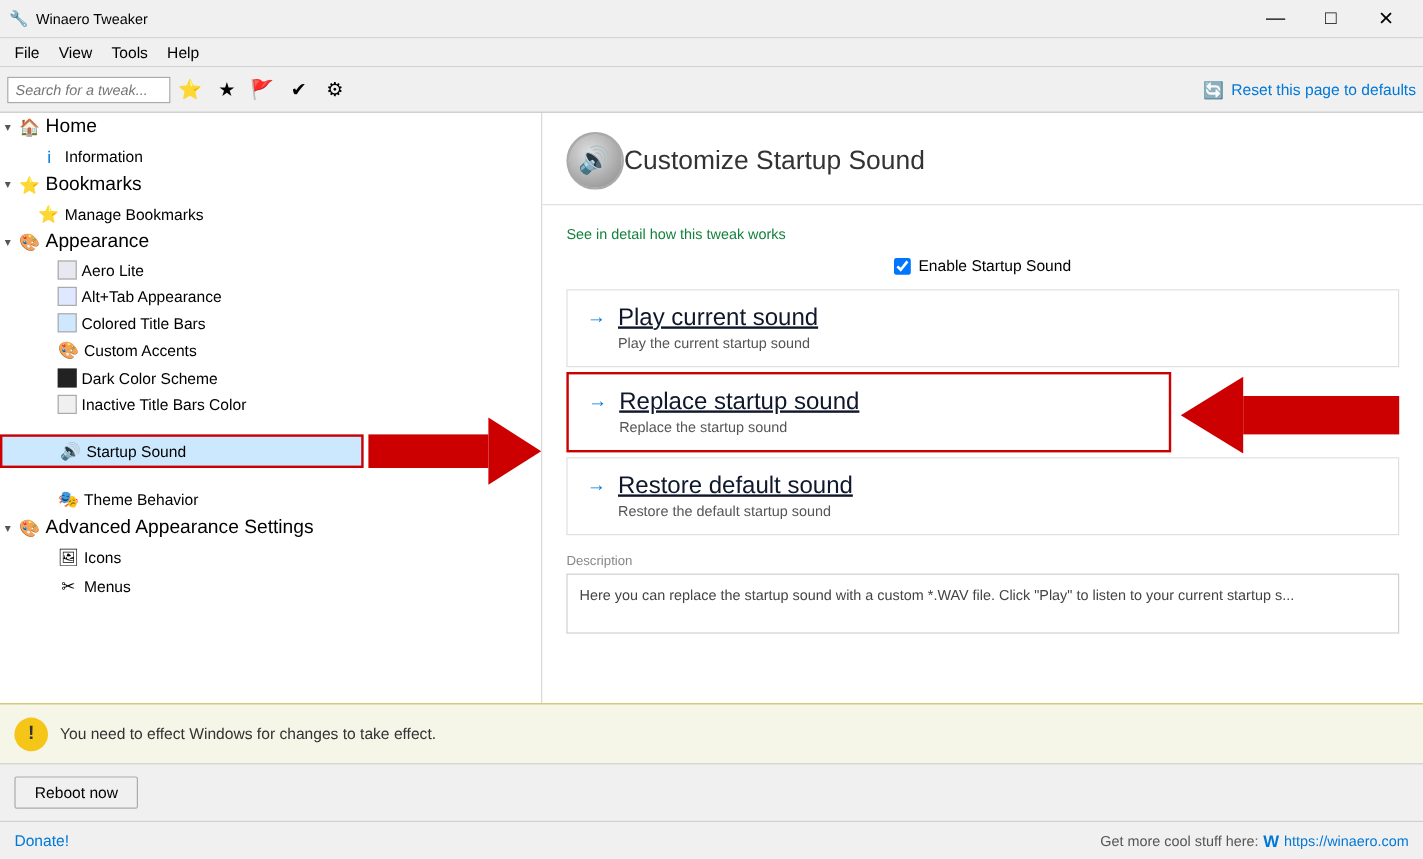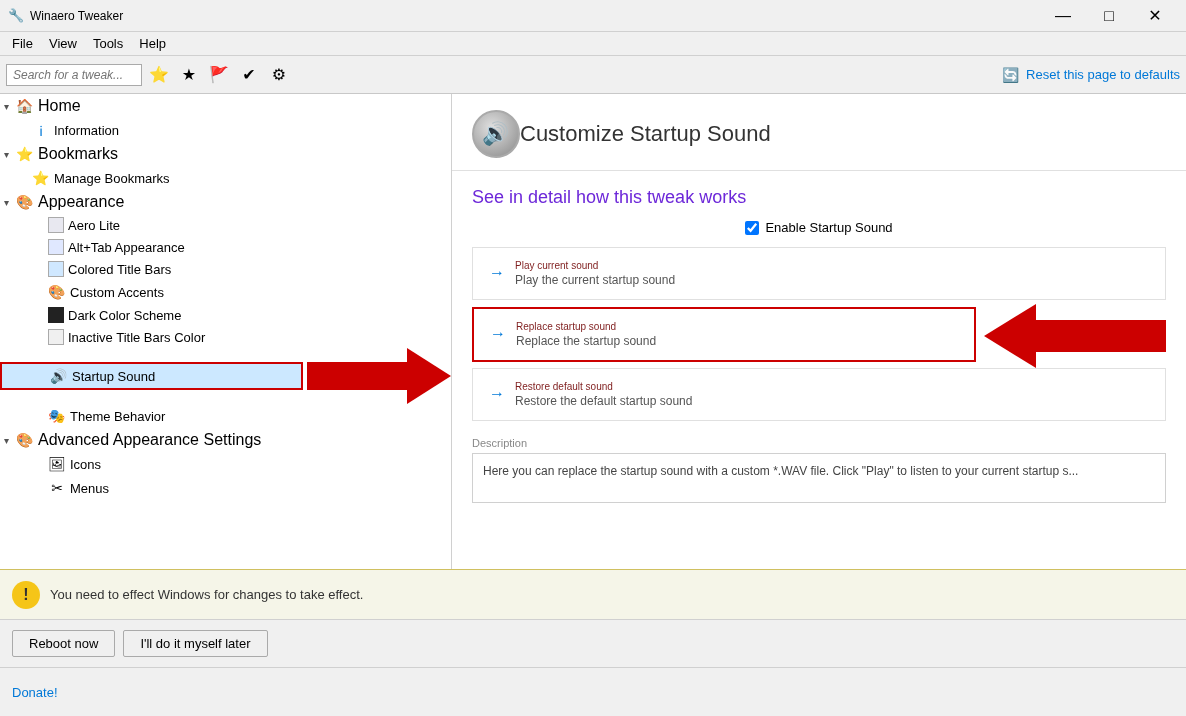--- a/index.html
+++ b/index.html
@@ -43,47 +43,47 @@
     .tree-chevron { font-size: 10px; width: 12px; color: #555; }
     .tree-icon { width: 18px; height: 18px; margin-right: 4px; display: flex; align-items: center; justify-content: center; font-size: 14px; flex-shrink: 0; }
     .tree-label { font-size: 13px; }
     .tree-group-label { font-weight: normal; font-size: 16px; }
 
     
     .content { flex: 1; background: white; overflow-y: auto; display: flex; flex-direction: column; }
     .content-header { display: flex; align-items: center; padding: 16px 20px 12px; border-bottom: 1px solid #e0e0e0; }
     .content-title { font-size: 22px; font-weight: 300; color: #333; }
     .content-body { padding: 16px 20px; flex: 1; }
-    .link-text { color: #6d28d9; cursor: pointer; font-size: 18px; text-decoration: none; }
+    .link-text { color: #15803d; cursor: pointer; font-size: 12px; text-decoration: none; }
     .checkbox-row { display: flex; align-items: center; gap: 6px; margin: 12px 0; justify-content: center; }
     .checkbox-row input { width: 14px; height: 14px; }
 
     
     .action-box { display: flex; align-items: flex-start; padding: 12px 16px; border: 1px solid #e0e0e0; margin-bottom: 4px; cursor: pointer; background: white; }
     .action-box.highlighted { border: 2px solid #cc0000; }
     .action-arrow { color: #0078d7; font-size: 16px; margin-right: 10px; margin-top: 2px; font-weight: bold; }
-    .action-content .action-title { color: #7f1d1d; font-size: 10px; font-weight: 400; }
+    .action-content .action-title { color: #0f172a; font-size: 20px; font-weight: 400; text-decoration: underline; }
     .action-content .action-desc { color: #555; font-size: 12px; margin-top: 2px; }
 
     
     .desc-section { margin-top: 16px; }
     .desc-label { font-size: 11px; color: #888; margin-bottom: 4px; }
     .desc-box { border: 1px solid #d0d0d0; padding: 10px; background: white; font-size: 12px; color: #444; min-height: 50px; }
 
     
     .status-bar { background: #f5f5e8; border-top: 1px solid #d0c060; padding: 8px 12px; display: flex; align-items: center; gap: 10px; min-height: 50px; }
     .warning-icon { width: 28px; height: 28px; background: #f5c518; border-radius: 50%; display: flex; align-items: center; justify-content: center; font-size: 16px; font-weight: bold; color: #333; flex-shrink: 0; }
     .status-text { font-size: 13px; color: #333; }
 
     
     .action-bar { background: #f0f0f0; border-top: 1px solid #d0d0d0; padding: 10px 12px; display: flex; gap: 8px; align-items: flex-end; }
     .action-bar-btn { padding: 5px 16px; border: 1px solid #aaa; background: #f0f0f0; cursor: pointer; font-size: 13px; border-radius: 2px; }
 
     
-    .footer { background: #f0f0f0; border-top: 1px solid #d0d0d0; padding: 6px 12px; display: flex; align-items: center; justify-content: space-between; height: 49px; }
+    .footer { background: #f0f0f0; border-top: 1px solid #d0d0d0; padding: 6px 12px; display: flex; align-items: center; justify-content: space-between; height: 32px; }
     .footer-link { color: #0078d7; cursor: pointer; text-decoration: none; font-size: 13px; }
     .footer-right { font-size: 12px; color: #555; display: flex; align-items: center; gap: 4px; }
     .footer-right .winaero-link { color: #0078d7; cursor: pointer; text-decoration: none; }
 
     
     .sound-icon-circle { width: 48px; height: 48px; border-radius: 50%; background: radial-gradient(circle at 40% 35%, #e0e0e0, #888); display: flex; align-items: center; justify-content: center; font-size: 22px; border: 2px solid #aaa; }
   </style>
 </head>
 <body>
 
@@ -276,18 +276,22 @@
 
 </div>
 
 <div class="status-bar">
   <div class="warning-icon">!</div>
   <span class="status-text">You need to effect Windows for changes to take effect.</span>
 </div>
 
 <div class="action-bar">
   <button class="action-bar-btn">Reboot now</button>
-  <button class="action-bar-btn">I'll do it myself later</button>
 </div>
 
 <div class="footer">
   <a class="footer-link">Donate!</a>
+  <div class="footer-right">
+    <span>Get more cool stuff here:</span>
+    <span style="font-weight:bold;font-size:14px;color:#0078d7;">W</span>
+    <a class="winaero-link">https://winaero.com</a>
+  </div>
 </div>
 
 </body></html>

